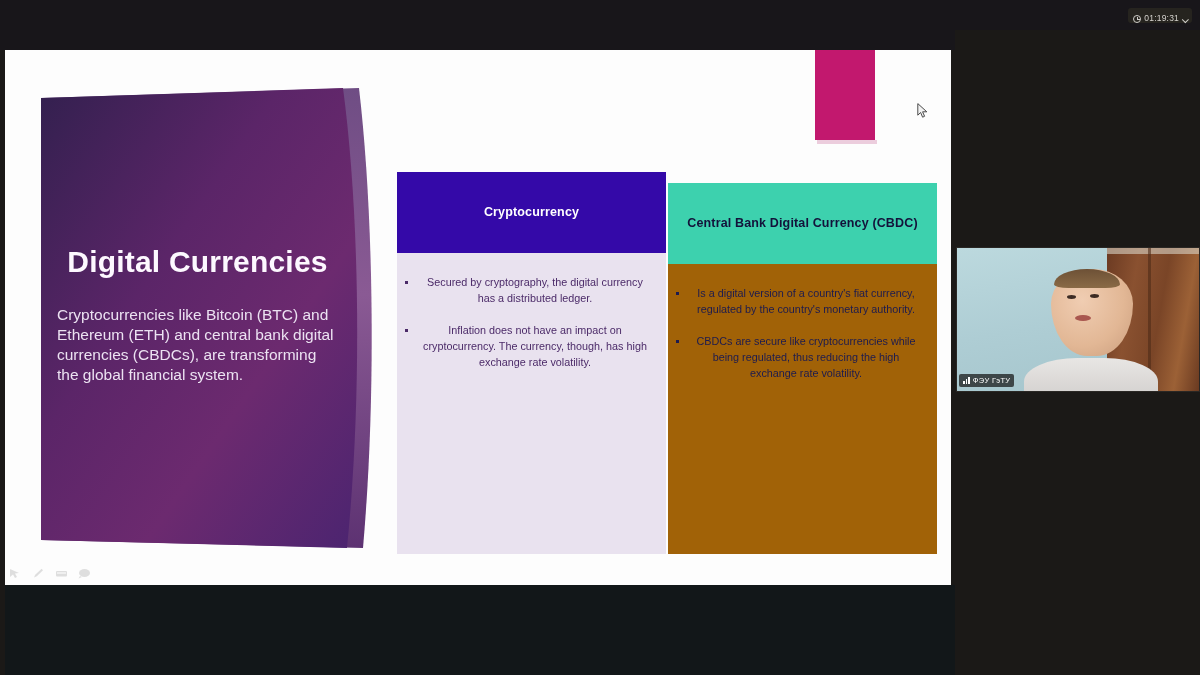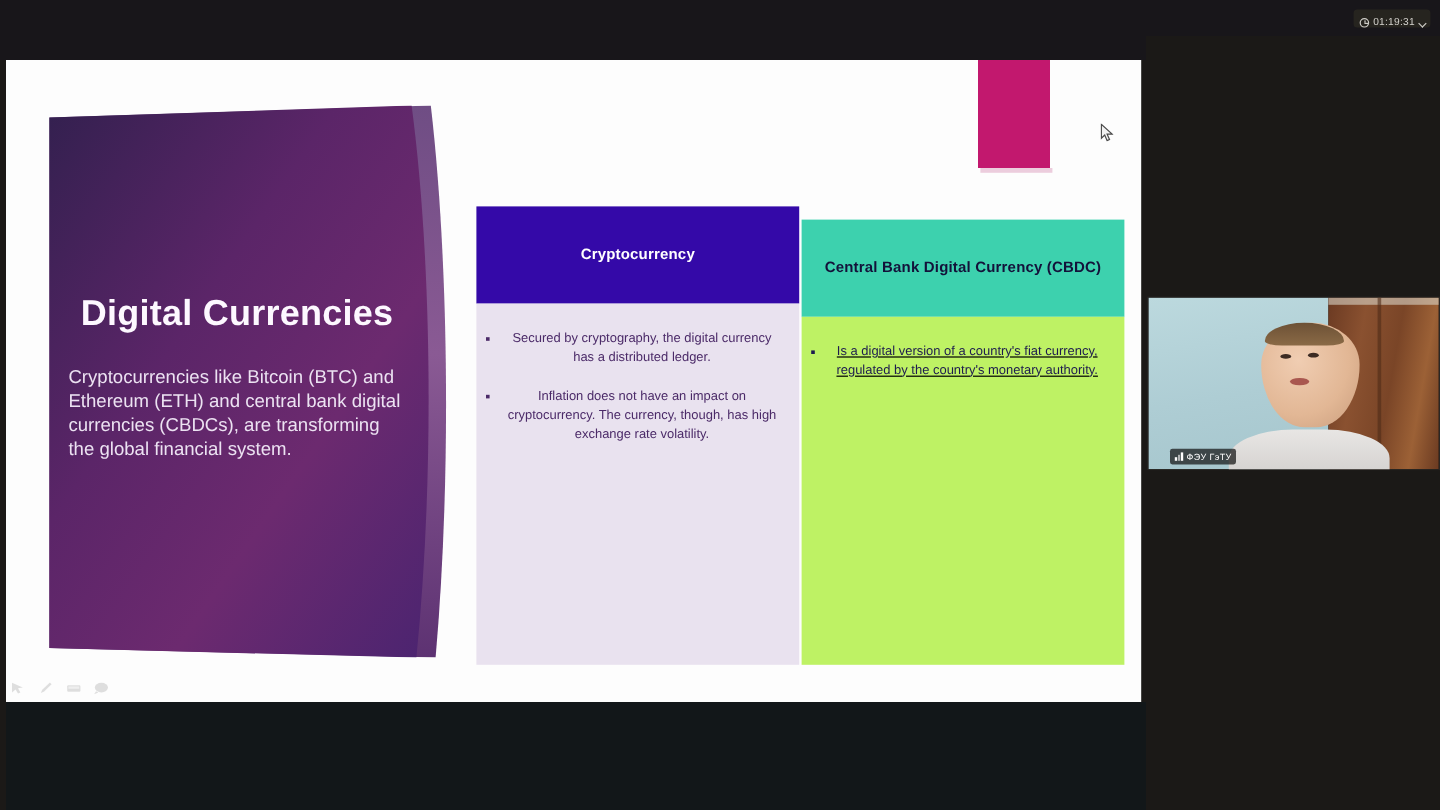--- a/index.html
+++ b/index.html
@@ -170,21 +170,21 @@
   }
   .col-a .col-head { background: #3409a8; color: #ffffff; }
   .col-b .col-head { background: #3dd1ae; color: #13123a; }
 
   .col-body {
     flex: 1;
     padding: 22px 14px 16px 8px;
     text-align: center;
   }
   .col-a .col-body { background: #e9e2ef; }
-  .col-b .col-body { background: #bef264; text-decoration: underline; }
+  .col-b .col-body { background: #a16207; }
 
   .col-body ul { list-style: none; }
   .col-body li {
     position: relative;
     padding-left: 13px;
     margin-bottom: 17px;
     font-size: 10.8px;
     line-height: 1.45;
   }
   .col-body li:last-child { margin-bottom: 0; }
@@ -301,21 +301,21 @@
   .cam-eye.r { left: 48%; top: 29%; }
   .cam-mouth {
     position: absolute;
     left: 30%; top: 53%;
     width: 19%; height: 7%;
     background: #a9574f;
     border-radius: 50%;
   }
   .cam-label {
     position: absolute;
-    left: 18px; bottom: 4px;
+    left: 2px; bottom: 4px;
     height: 13px;
     display: flex;
     align-items: center;
     gap: 3px;
     padding: 0 4px;
     background: rgba(20,20,20,.72);
     border-radius: 2px;
     z-index: 5;
   }
   .cam-label .bars {
@@ -397,20 +397,21 @@
             <li>Inflation does not have an impact on cryptocurrency. The currency, though, has high exchange rate volatility.</li>
           </ul>
         </div>
       </div>
 
       <div class="col col-b">
         <div class="col-head">Central Bank Digital Currency (CBDC)</div>
         <div class="col-body">
           <ul>
             <li>Is a digital version of a country's fiat currency, regulated by the country's monetary authority.</li>
+            <li>CBDCs are secure like cryptocurrencies while being regulated, thus reducing the high exchange rate volatility.</li>
           </ul>
         </div>
       </div>
 
     </div>
 
     <div class="annot-bar">
       <span class="tool">
         <svg width="13" height="11" viewBox="0 0 13 11">
             <path d="M1 1 L1 9 L4 6.5 L6 10 L8 9 L6 5.5 L10 5 Z" fill="#9a9a9a"></path>

